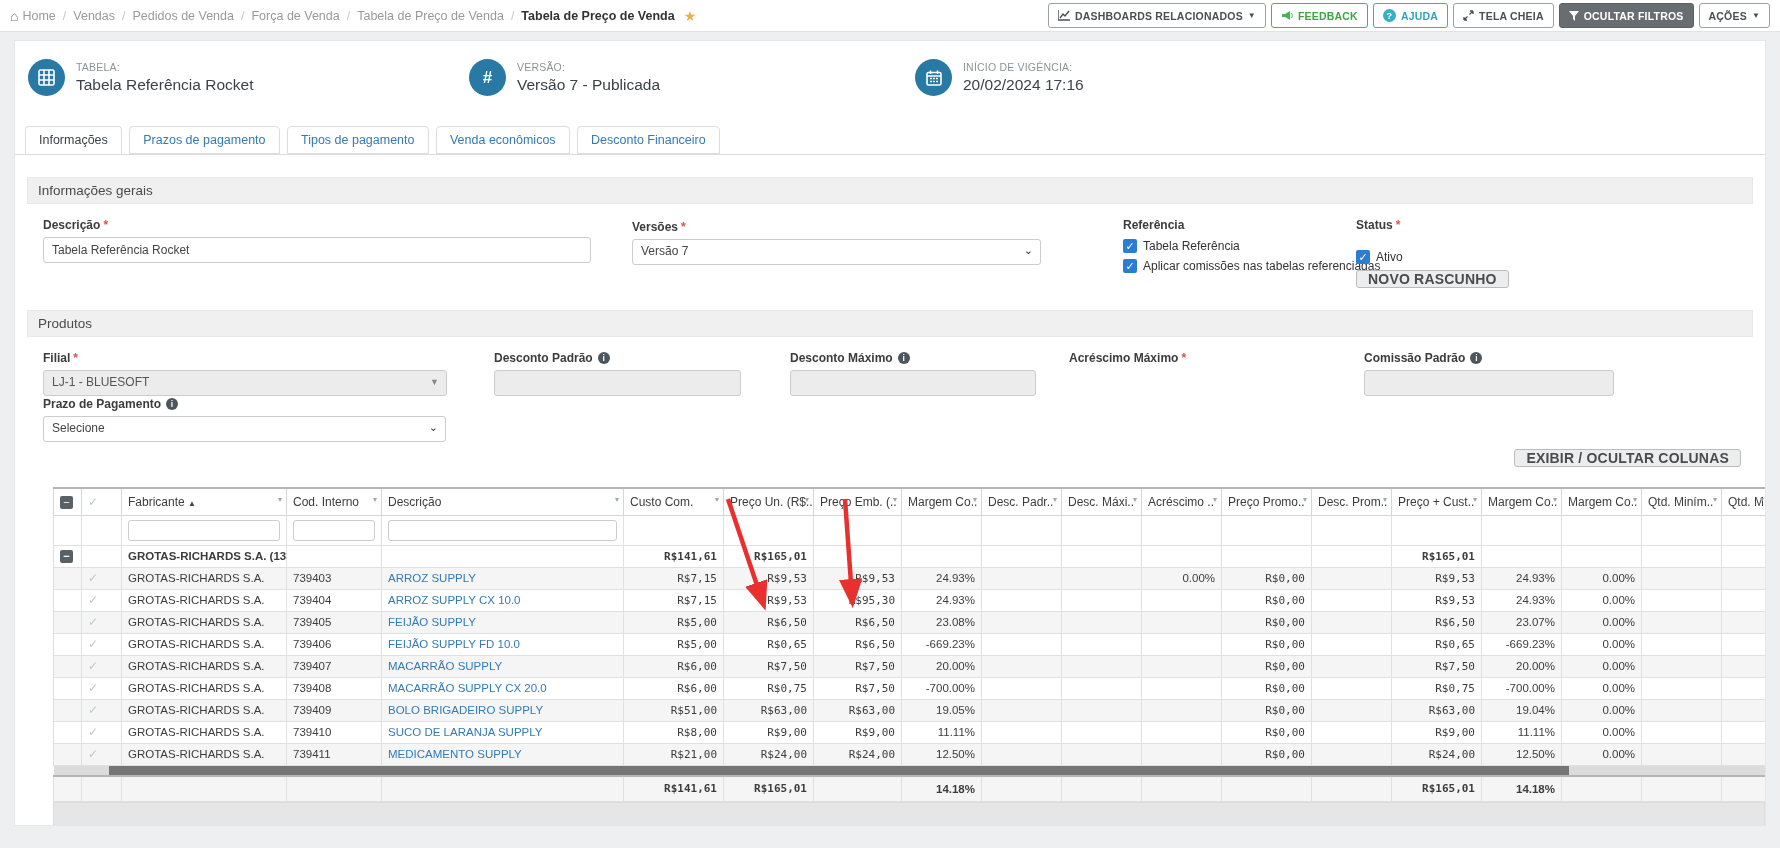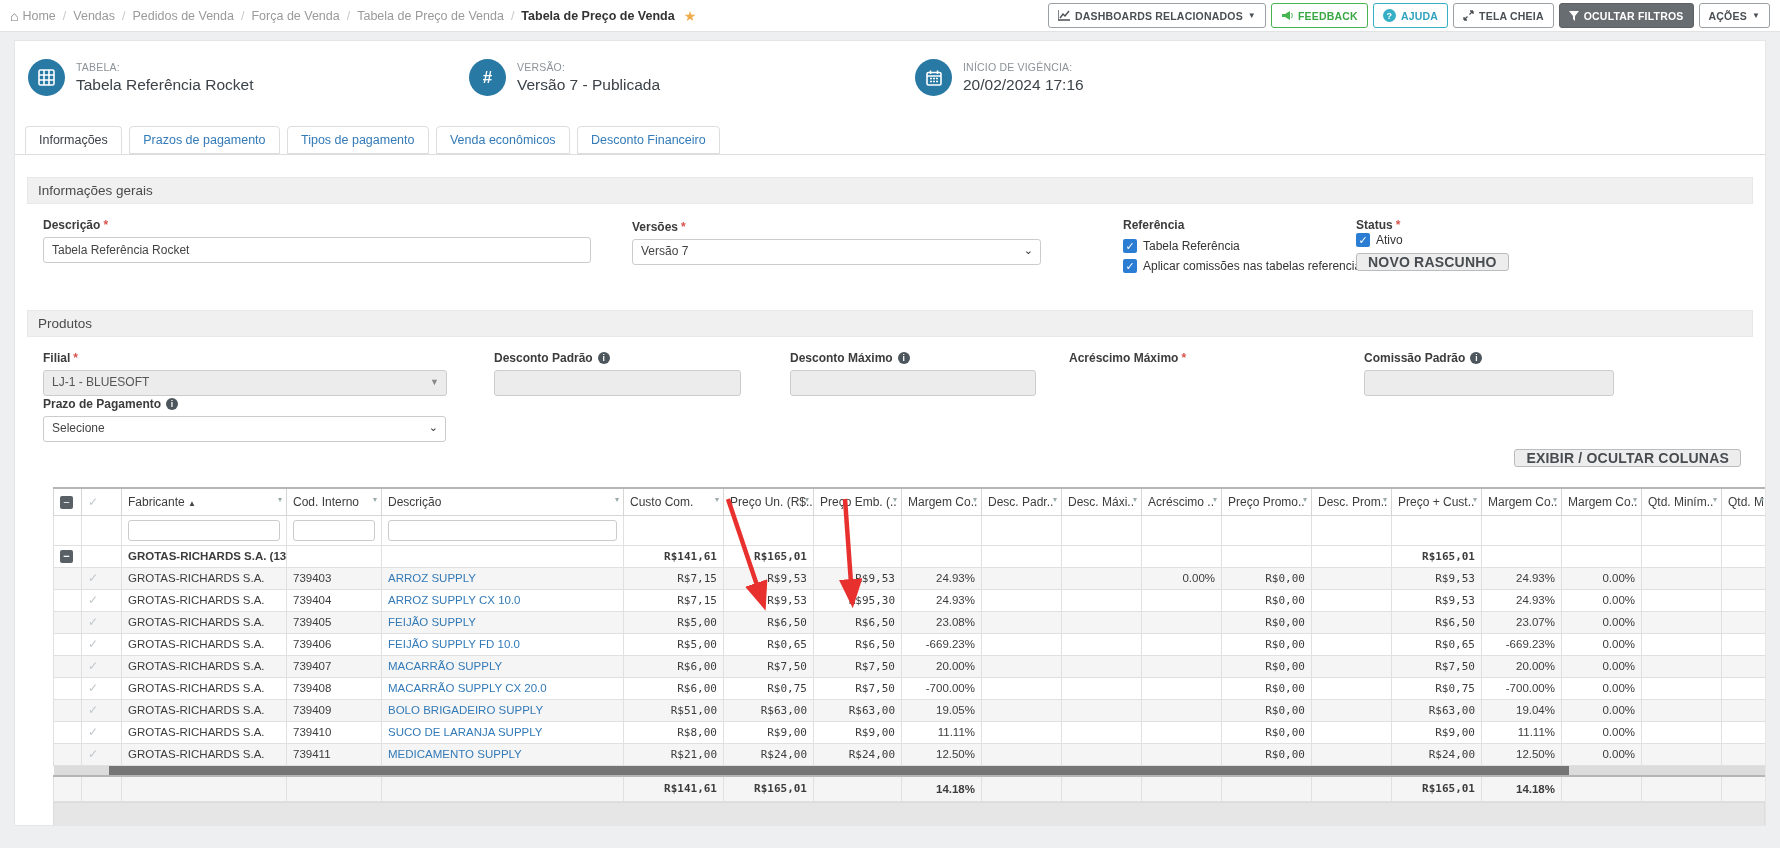--- a/index.html
+++ b/index.html
@@ -225,21 +225,21 @@
         <div class="cbrow">
           <span class="cb">✓</span>
           <span>Tabela Referência</span>
         </div>
         <div class="cbrow">
           <span class="cb">✓</span>
           <span>Aplicar comissões nas tabelas referenciadas</span>
         </div>
       </div>
       <div style="position:absolute; left:1329px; top:14px; width:200px;">
-        <label style="font-size:12px; font-weight:bold; display:block; margin-bottom:1px;"><span>Status</span><span class="req">*</span></label>
+        <label style="font-size:12px; font-weight:bold; display:block; margin-bottom:18px;"><span>Status</span><span class="req">*</span></label>
         <div class="cbrow">
           <span class="cb">✓</span>
           <span>Ativo</span>
         </div>
         <button class="btn-small">NOVO RASCUNHO</button>
       </div>
     </div>
 
     <div class="sec-hd" style="margin-top:10px;">Produtos</div>
 

